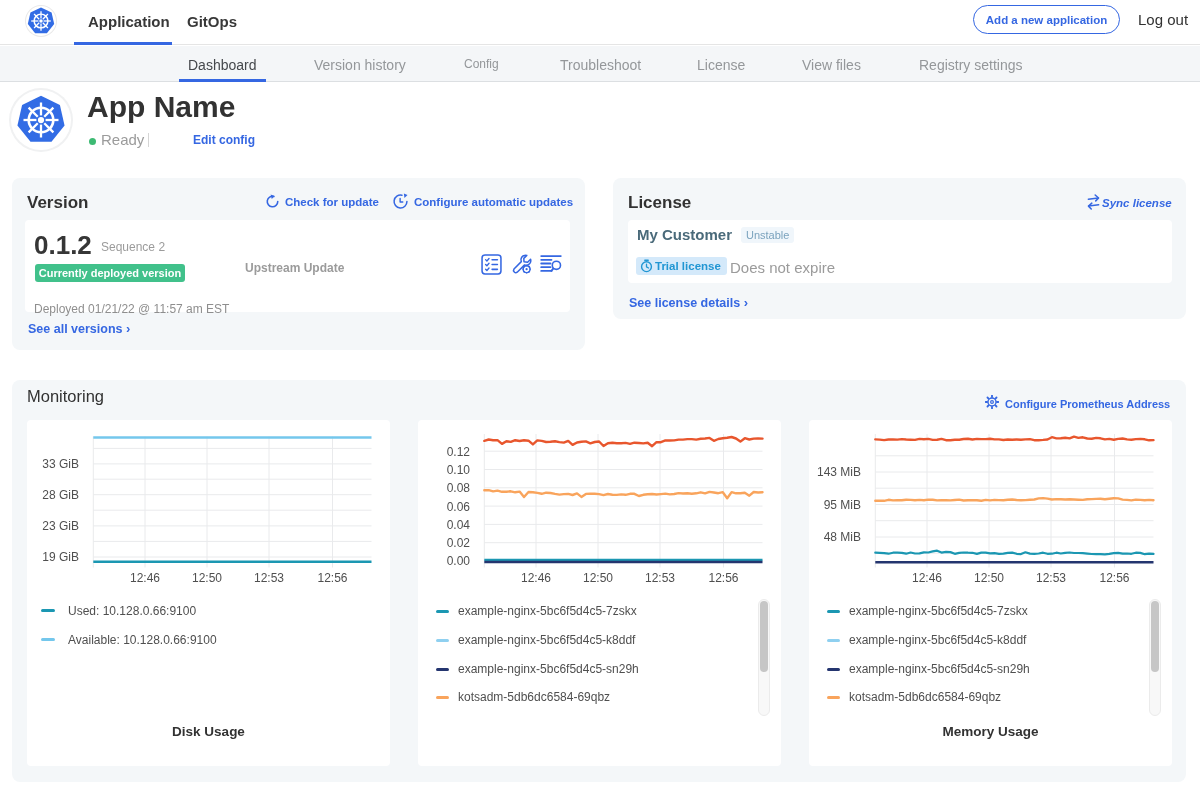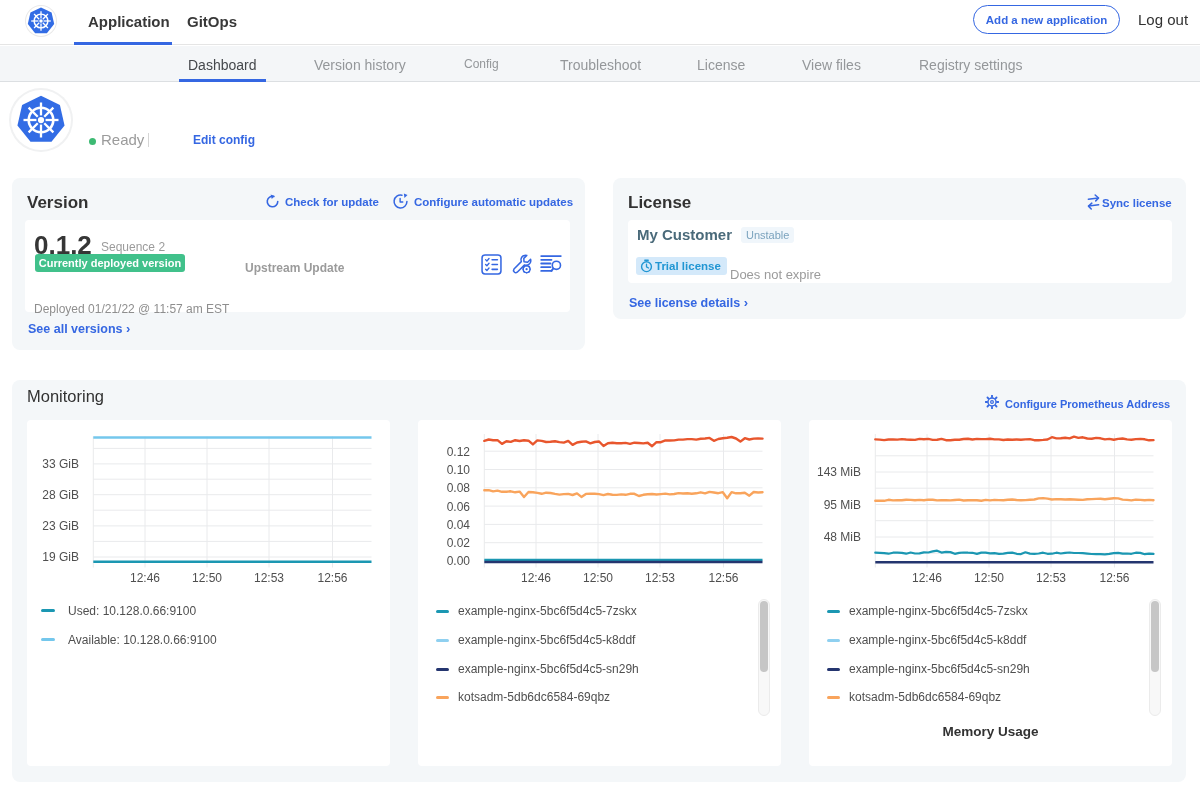--- a/index.html
+++ b/index.html
@@ -59,20 +59,21 @@
         <line x1="12.00" y1="9.80" x2="12.00" y2="3.60" stroke="#fff" stroke-width="1.1"></line>
         <line x1="13.56" y1="10.44" x2="17.94" y2="6.06" stroke="#fff" stroke-width="1.1"></line>
         <line x1="14.20" y1="12.00" x2="20.40" y2="12.00" stroke="#fff" stroke-width="1.1"></line>
         <line x1="13.56" y1="13.56" x2="17.94" y2="17.94" stroke="#fff" stroke-width="1.1"></line>
         <line x1="12.00" y1="14.20" x2="12.00" y2="20.40" stroke="#fff" stroke-width="1.1"></line>
         <line x1="10.44" y1="13.56" x2="6.06" y2="17.94" stroke="#fff" stroke-width="1.1"></line>
         <line x1="9.80" y1="12.00" x2="3.60" y2="12.00" stroke="#fff" stroke-width="1.1"></line>
         <line x1="10.44" y1="10.44" x2="6.06" y2="6.06" stroke="#fff" stroke-width="1.1"></line>
         <circle cx="12" cy="12" r="1.5" fill="#fff"></circle>
       </svg></div>
+  <div class="abs nw" style="left:87px;top:90px;font-size:30px;font-weight:bold;color:#323232;">App Name</div>
   <div class="abs" style="left:89px;top:138px;width:7px;height:7px;border-radius:50%;background:#3dba73;"></div>
   <div class="abs nw" style="left:101px;top:131px;font-size:15px;color:#9b9b9b;">Ready</div>
   <div class="abs" style="left:148px;top:133px;width:1px;height:14px;background:#d5d5d5;"></div>
   <div class="abs nw" style="left:160px;top:133px;font-size:12px;font-weight:bold;color:#3567e2;margin-left:33px;">Edit config</div>
 
   <div class="card" style="left:12px;top:178px;width:573px;height:172px;"></div>
   <div class="abs nw" style="left:27px;top:193px;font-size:17px;font-weight:bold;color:#323232;">Version</div>
   <div class="abs" style="left:265px;top:194px;width:15px;height:15px;"><svg width="15" height="15" viewBox="0 0 16 16">
         <path d="M13.6 8 A5.6 5.6 0 1 1 9.4 2.6" fill="none" stroke="#3567e2" stroke-width="1.7" stroke-linecap="round"></path>
         <path d="M6.0 0.6 L10.3 2.1 L7.2 5.4 Z" fill="#3567e2"></path>
@@ -80,21 +81,21 @@
   <div class="abs nw" style="left:285px;top:196px;font-size:11.5px;font-weight:bold;color:#3567e2;">Check for update</div>
   <div class="abs" style="left:392px;top:193px;width:17px;height:17px;"><svg width="17" height="17" viewBox="0 0 18 18">
         <path d="M15.8 9 A6.8 6.8 0 1 1 10.5 2.4" fill="none" stroke="#3567e2" stroke-width="1.6" stroke-linecap="round"></path>
         <path d="M12.6 0.4 L16.4 2.2 L13.2 5.2 Z" fill="#3567e2"></path>
         <path d="M8.6 5.8 L8.6 9.6 L11.4 9.6" fill="none" stroke="#3567e2" stroke-width="1.5" stroke-linecap="round" stroke-linejoin="round"></path>
       </svg></div>
   <div class="abs nw" style="left:414px;top:196px;font-size:11.5px;font-weight:bold;color:#3567e2;">Configure automatic updates</div>
   <div class="whitebox" style="left:25px;top:220px;width:545px;height:92px;"></div>
   <div class="abs nw" style="left:34px;top:230px;font-size:26px;font-weight:bold;color:#363636;">0.1.2</div>
   <div class="abs nw" style="left:101px;top:240px;font-size:12px;color:#9b9b9b;">Sequence 2</div>
-  <div class="abs nw" style="left:35px;top:254px;width:150px;height:18px;line-height:18px;text-align:center;background:#41c18b;border-radius:3px;font-size:11px;font-weight:bold;color:#fff;">Currently deployed version</div>
+  <div class="abs nw" style="left:35px;top:264px;width:150px;height:18px;line-height:18px;text-align:center;background:#41c18b;border-radius:3px;font-size:11px;font-weight:bold;color:#fff;">Currently deployed version</div>
   <div class="abs nw" style="left:34px;top:290px;font-size:12px;color:#8e8e8e;margin-top:12px;">Deployed 01/21/22 @ 11:57 am EST</div>
   <div class="abs nw" style="left:245px;top:261px;font-size:12px;font-weight:600;color:#9b9b9b;">Upstream Update</div>
   <div class="abs" style="left:481px;top:254px;width:21px;height:21px;"><svg width="21" height="21" viewBox="0 0 22 22">
         <rect x="1.1" y="1.1" width="19.8" height="19.8" rx="3" fill="none" stroke="#3567e2" stroke-width="1.6"></rect>
         <path d="M4.8 5.9 L6.2 7.3 L8.4 4.7" fill="none" stroke="#3567e2" stroke-width="1.4" stroke-linecap="round" stroke-linejoin="round"></path>
         <path d="M4.8 10.9 L6.2 12.3 L8.4 9.7" fill="none" stroke="#3567e2" stroke-width="1.4" stroke-linecap="round" stroke-linejoin="round"></path>
         <path d="M4.8 15.9 L6.2 17.3 L8.4 14.7" fill="none" stroke="#3567e2" stroke-width="1.4" stroke-linecap="round" stroke-linejoin="round"></path>
         <line x1="11.6" y1="6.1" x2="17.2" y2="6.1" stroke="#3567e2" stroke-width="1.6" stroke-linecap="round"></line>
         <line x1="11.6" y1="11.1" x2="17.2" y2="11.1" stroke="#3567e2" stroke-width="1.6" stroke-linecap="round"></line>
         <line x1="11.6" y1="16.1" x2="17.2" y2="16.1" stroke="#3567e2" stroke-width="1.6" stroke-linecap="round"></line>
@@ -130,31 +131,31 @@
   <div class="card" style="left:613px;top:178px;width:573px;height:141px;"></div>
   <div class="abs nw" style="left:628px;top:193px;font-size:17px;font-weight:bold;color:#323232;">License</div>
   <div class="abs" style="left:1086px;top:194px;width:15px;height:16px;"><svg width="15" height="16" viewBox="0 0 16 17">
         <g stroke="#3567e2" stroke-width="1.6" stroke-linecap="round" stroke-linejoin="round" fill="none">
           <path d="M2.5 5.5 L13 4.2"></path>
           <path d="M9.8 1 L13.4 4.2 L10.4 7.3"></path>
           <path d="M13.5 11.5 L3 12.8"></path>
           <path d="M6.2 9.7 L2.6 12.9 L5.6 16"></path>
         </g>
       </svg></div>
-  <div class="abs nw" style="left:1102px;top:197px;font-size:11.5px;font-weight:bold;color:#3567e2;">Sync license</div>
+  <div class="abs nw" style="left:1102px;top:197px;font-size:11.5px;font-weight:bold;color:#3567e2;font-style:italic;">Sync license</div>
   <div class="whitebox" style="left:628px;top:220px;width:544px;height:63px;"></div>
   <div class="abs nw" style="left:637px;top:226px;font-size:15px;font-weight:bold;color:#4a6a7a;">My Customer</div>
   <div class="abs nw" style="left:741px;top:227px;height:16px;line-height:16px;background:#f0f6fb;border-radius:3px;padding:0 5px;font-size:11px;color:#7ba3be;">Unstable</div>
   <div class="abs nw" style="left:636px;top:257px;height:18px;line-height:18px;background:#d4e9fa;border-radius:3px;padding:0 6px 0 19px;font-size:11.5px;font-weight:bold;color:#2196d3;">Trial license</div>
   <div class="abs" style="left:640px;top:259px;width:13px;height:14px;"><svg width="13" height="14" viewBox="0 0 14 15">
         <circle cx="7" cy="8.2" r="5.3" fill="none" stroke="#2196d3" stroke-width="1.5"></circle>
         <line x1="5.2" y1="1.4" x2="8.8" y2="1.4" stroke="#2196d3" stroke-width="1.6" stroke-linecap="round"></line>
         <path d="M7 5.6 L7 8.4 L9.2 9.6" fill="none" stroke="#2196d3" stroke-width="1.4" stroke-linecap="round" stroke-linejoin="round"></path>
       </svg></div>
-  <div class="abs nw" style="left:730px;top:267px;font-size:13px;color:#9b9b9b;">Does not expire</div>
+  <div class="abs nw" style="left:730px;top:259px;font-size:15px;color:#9b9b9b;">Does not expire</div>
   <div class="abs nw" style="left:629px;top:295px;font-size:12.5px;font-weight:bold;color:#3567e2;">See license details <span style="font-size:13px;">›</span></div>
 
   <div class="card" style="left:12px;top:380px;width:1174px;height:402px;"></div>
   <div class="abs nw" style="left:27px;top:387px;font-size:16.5px;font-weight:normal;color:#323232;">Monitoring</div>
   <div class="abs" style="left:985px;top:395px;width:14px;height:14px;"><svg width="14" height="14" viewBox="0 0 16 16">
         <circle cx="8" cy="8" r="4.6" fill="none" stroke="#3567e2" stroke-width="1.6"></circle>
         <circle cx="8" cy="8" r="1.6" fill="none" stroke="#3567e2" stroke-width="1.3"></circle>
         <line x1="13.60" y1="8.00" x2="15.30" y2="8.00" stroke="#3567e2" stroke-width="2.1" stroke-linecap="round"></line>
         <line x1="11.96" y1="11.96" x2="13.16" y2="13.16" stroke="#3567e2" stroke-width="2.1" stroke-linecap="round"></line>
         <line x1="8.00" y1="13.60" x2="8.00" y2="15.30" stroke="#3567e2" stroke-width="2.1" stroke-linecap="round"></line>
@@ -189,20 +190,21 @@
           <text x="52" y="141.4" text-anchor="end" font-size="12" fill="#4f4f4f">19 GiB</text>
           <text x="118" y="161.5" text-anchor="middle" font-size="12" fill="#4f4f4f">12:46</text>
           <text x="180" y="161.5" text-anchor="middle" font-size="12" fill="#4f4f4f">12:50</text>
           <text x="242" y="161.5" text-anchor="middle" font-size="12" fill="#4f4f4f">12:53</text>
           <text x="305.5" y="161.5" text-anchor="middle" font-size="12" fill="#4f4f4f">12:56</text>
         </svg></div>
     <div class="dash" style="left:14px;top:189px;background:#1b97b2;"></div>
     <div class="leg" style="left:41px;top:184px;">Used: 10.128.0.66:9100</div>
     <div class="dash" style="left:14px;top:218px;background:#74c7ec;"></div>
     <div class="leg" style="left:41px;top:213px;">Available: 10.128.0.66:9100</div>
+    <div class="ctitle">Disk Usage</div>
   </div>
 
   <div class="chartcard" style="left:418px;top:420px;">
     <div class="abs" style="left:0;top:0;"><svg width="363" height="170" viewBox="0 0 363 170" font-family="Liberation Sans, sans-serif">
           <line x1="66.3" y1="31.2" x2="344.5" y2="31.2" stroke="#e9eaec" stroke-width="1"></line>
           <line x1="66.3" y1="49.5" x2="344.5" y2="49.5" stroke="#e9eaec" stroke-width="1"></line>
           <line x1="66.3" y1="67.8" x2="344.5" y2="67.8" stroke="#e9eaec" stroke-width="1"></line>
           <line x1="66.3" y1="86.1" x2="344.5" y2="86.1" stroke="#e9eaec" stroke-width="1"></line>
           <line x1="66.3" y1="104.4" x2="344.5" y2="104.4" stroke="#e9eaec" stroke-width="1"></line>
           <line x1="66.3" y1="122.7" x2="344.5" y2="122.7" stroke="#e9eaec" stroke-width="1"></line>

